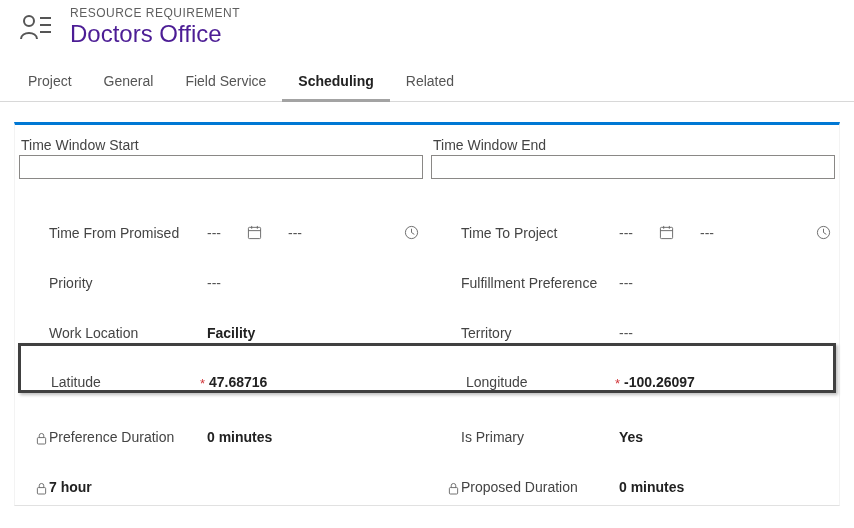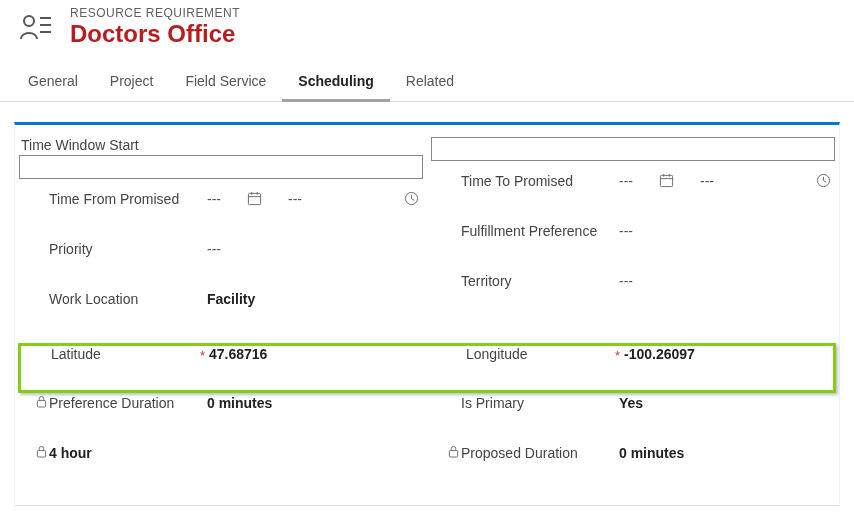--- a/index.html
+++ b/index.html
@@ -24,22 +24,22 @@
   }
   .header-text { display: flex; flex-direction: column; }
   .header-label {
     font-size: 12px;
     letter-spacing: 0.5px;
     color: #5f5f5f;
     font-weight: 400;
   }
   .header-title {
     font-size: 24px;
-    font-weight: 700;
-    color: #b91c1c;
+    font-weight: 400;
+    color: #4c1d95;
     line-height: 1.2;
   }
   .tabs {
     display: flex;
     border-bottom: 1px solid #d8d8d8;
     padding: 0 12px;
     gap: 0;
   }
   .tab {
     padding: 10px 16px 10px 16px;
@@ -80,21 +80,21 @@
     width: 100%;
     height: 24px;
     border: 1px solid #8a8886;
     background: #fff;
     padding: 2px 4px;
     font-size: 13px;
   }
   .fields { margin-top: 12px; }
   .row {
     display: flex;
-    align-items: flex-start;
+    align-items: flex-end;
     min-height: 50px;
     padding-left: 14px;
     padding-right: 4px;
   }
   .row .lock-slot {
     width: 16px;
     display: flex;
     justify-content: center;
     color: #666;
     flex-shrink: 0;
@@ -122,21 +122,21 @@
     color: #222;
   }
   .row .value.bold { font-weight: 700; }
   .row .value .dash { color: #555; }
   .row .value .icon-slot {
     color: #666;
     display: flex;
     align-items: center;
   }
   .highlight-wrap {
-    border: 3px solid #84cc16;
+    border: 3px solid #404040;
     margin: 2px -1px;
     box-shadow: 2px 2px 3px rgba(0,0,0,0.25);
   }
   .highlight-wrap .columns { gap: 18px; }
   .highlight-wrap .row { min-height: 44px; }
   svg { display: block; }
 </style>
 </head>
 <body>
 
@@ -150,22 +150,22 @@
       <line x1="20" y1="21" x2="31" y2="21"></line>
     </svg>
   </div>
   <div class="header-text">
     <div class="header-label">RESOURCE REQUIREMENT</div>
     <div class="header-title">Doctors Office</div>
   </div>
 </div>
 
 <div class="tabs">
+  <div class="tab">Project</div>
   <div class="tab">General</div>
-  <div class="tab">Project</div>
   <div class="tab">Field Service</div>
   <div class="tab active">Scheduling</div>
   <div class="tab">Related</div>
 </div>
 
 <div class="content">
 
   <div class="columns">
 
     <div class="col">
@@ -209,26 +209,27 @@
           <div class="label">Work Location</div>
           <div class="value bold">
               <span>Facility</span>
             </div>
         </div>
 
       </div>
     </div>
 
     <div class="col">
+      <div class="section-label">Time Window End</div>
       <input class="section-input" type="text" value="" style="">
       <div class="fields">
 
         <div class="row">
           <div class="lock-slot"></div>
-          <div class="label">Time To Promised</div>
+          <div class="label">Time To Project</div>
           <div class="value">
             <span class="dash">---</span>
             <span class="icon-slot">
               <svg viewBox="0 0 16 16" width="15" height="15" stroke="#666" stroke-width="1" fill="none">
                   <rect x="1.5" y="2.5" width="13" height="12" rx="1"></rect>
                   <line x1="1.5" y1="6" x2="14.5" y2="6"></line>
                   <line x1="5" y1="1" x2="5" y2="4"></line>
                   <line x1="11" y1="1" x2="11" y2="4"></line>
                 </svg>
             </span>
@@ -306,21 +307,21 @@
           </div>
       </div>
       <div class="row">
         <div class="lock-slot">
           <svg viewBox="0 0 12 14" width="11" height="13" stroke="#666" stroke-width="1" fill="none">
               <rect x="1.5" y="6" width="9" height="7" rx="1"></rect>
               <path d="M3.5 6 V4 a2.5 2.5 0 0 1 5 0 V6"></path>
             </svg>
         </div>
         <div class="value bold">
-            <span>4 hour</span>
+            <span>7 hour</span>
           </div>
       </div>
     </div>
     <div class="col">
       <div class="row">
         <div class="lock-slot"></div>
         <div class="label">Is Primary</div>
         <div class="value bold">
             <span>Yes</span>
           </div>

